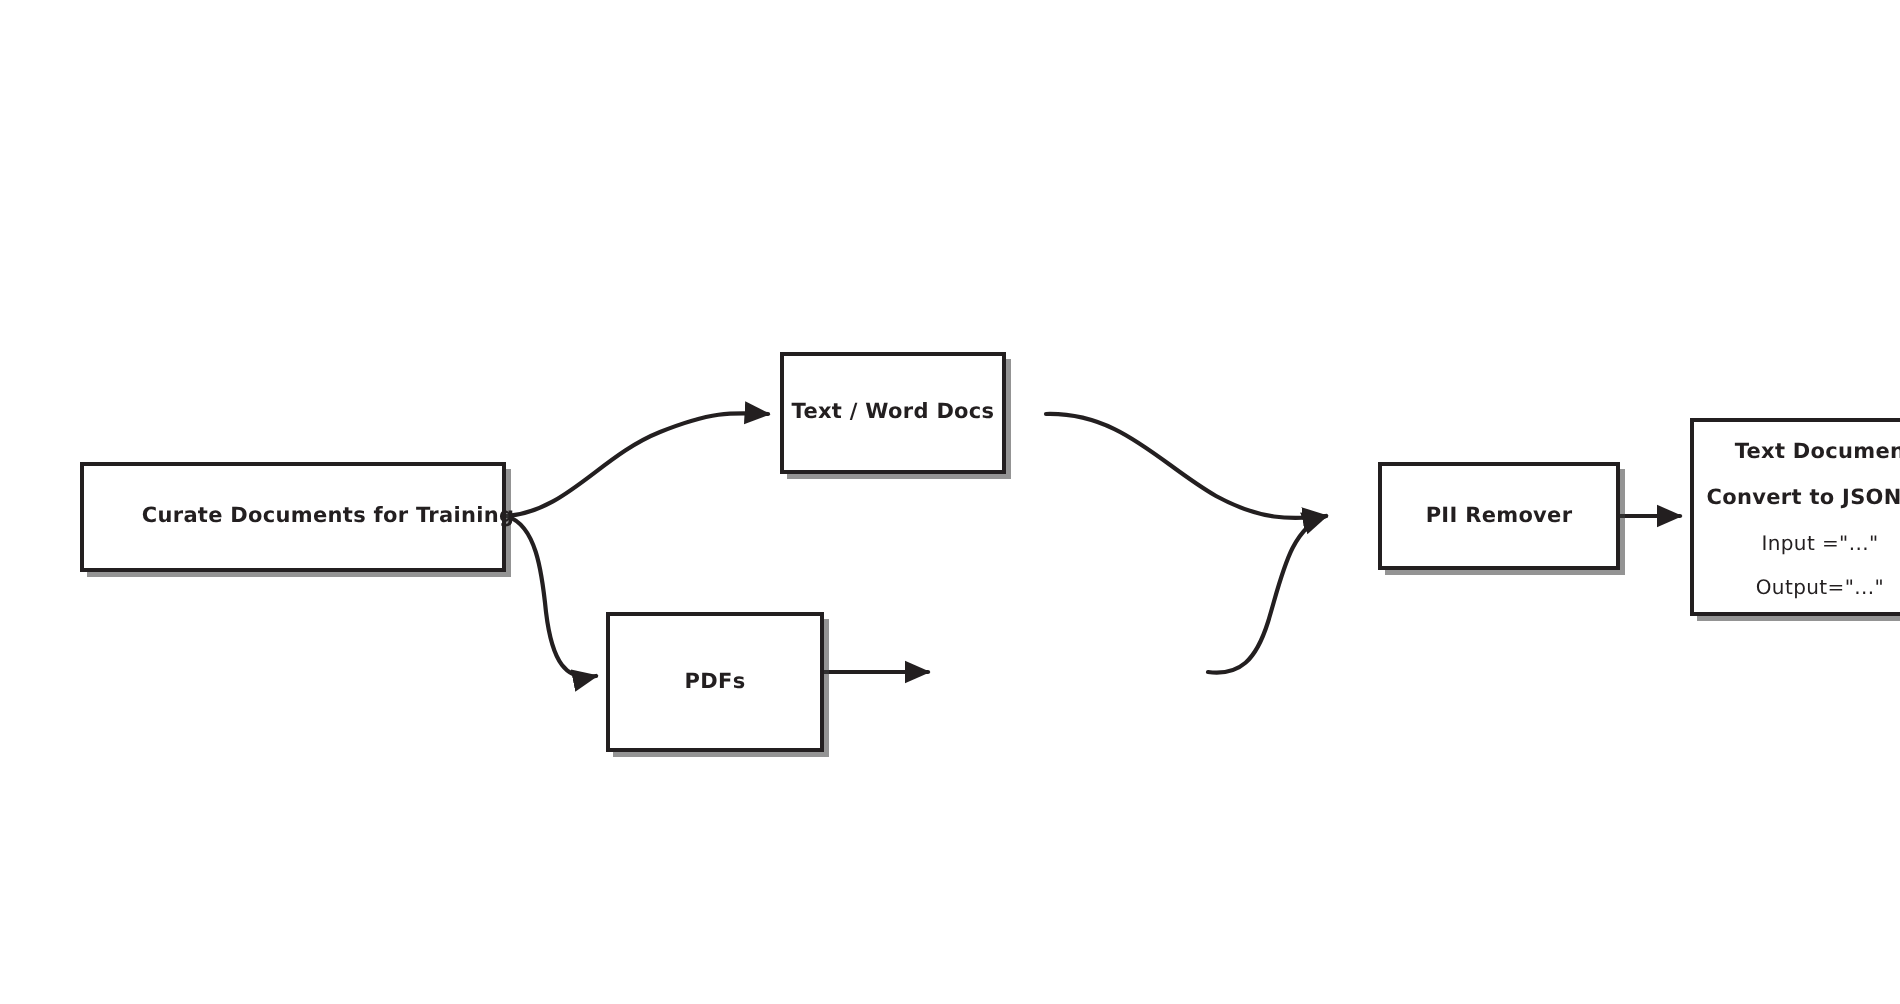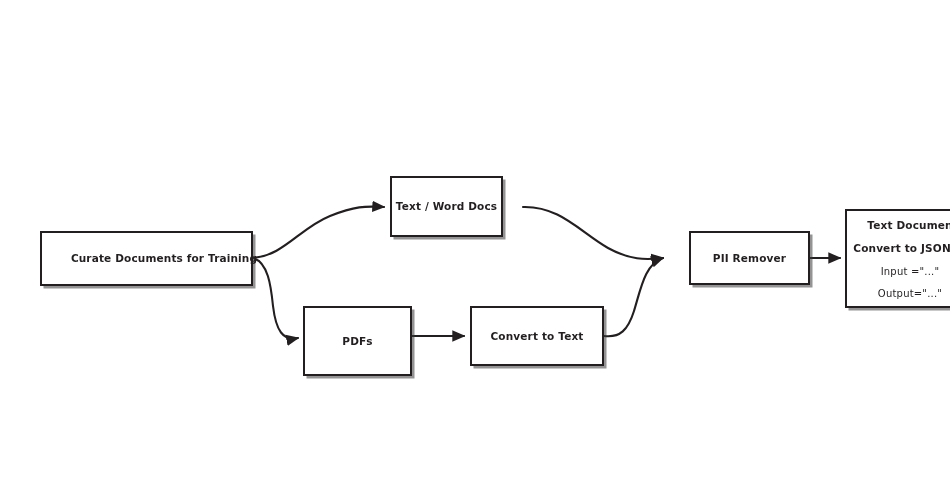--- a/index.html
+++ b/index.html
@@ -104,23 +104,20 @@
   </div>
 
   <div class="node" id="node-textword">
     <span class="node-label">Text / Word Docs</span>
   </div>
 
   <div class="node" id="node-pdfs">
     <span class="node-label">PDFs</span>
   </div>
 
-  <div class="node" id="node-converttext">
-    <span class="node-label">Convert to Text</span>
-  </div>
 
   <div class="node" id="node-pii">
     <span class="node-label">PII Remover</span>
   </div>
 
   <div class="node" id="node-jsonformat">
     <span class="node-multiline">
       <span class="line-bold">Text Documen</span><br>
       <span class="line-bold">Convert to JSON fo</span><br>
       <span class="line-plain">Input ="..."</span><br>

